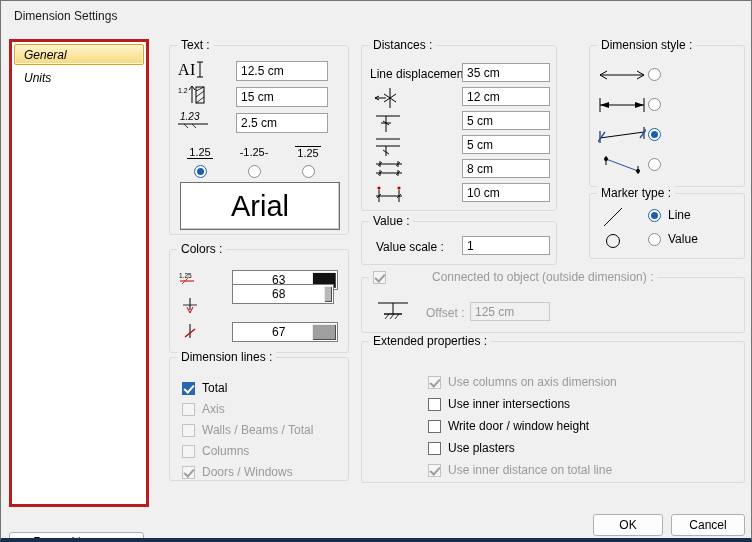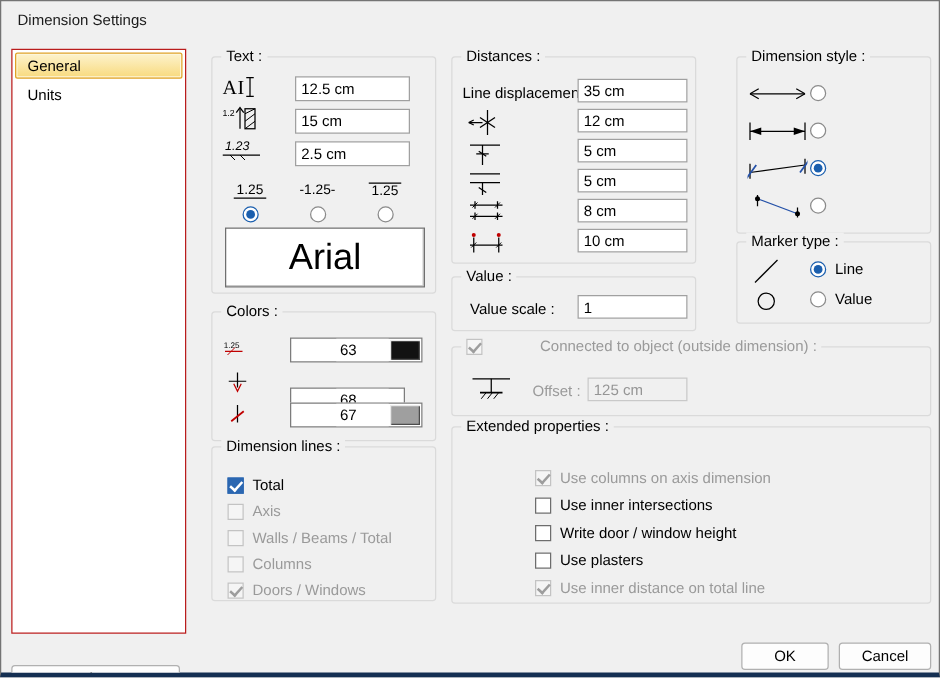--- a/index.html
+++ b/index.html
@@ -1,20 +1,20 @@
 <!DOCTYPE html>
 <html><head>
 <meta charset="utf-8">
 <style>
   html,body{margin:0;padding:0;background:#d6d6d6;}
   .dialog{position:relative;width:752px;height:542px;background:#f0f0f0;
     border:1px solid #747474;border-bottom:4px solid #142f52;box-sizing:border-box;
     font-family:"Liberation Sans","DejaVu Sans",sans-serif;font-size:12px;color:#000;overflow:hidden;}
   .title{position:absolute;left:13px;top:8px;font-size:12px;color:#1b1b1b;white-space:nowrap;}
-  .panel{position:absolute;background:#fff;border:1px solid #b91c1c;box-sizing:border-box;}
+  .panel{position:absolute;background:#fff;border:3px solid #b91c1c;box-sizing:border-box;font-style:italic;}
   .side-item{position:relative;height:21px;line-height:21px;padding-left:9px;margin:2px;cursor:default;
     border:1px solid transparent;border-radius:2px;box-sizing:border-box;}
   .side-item.selected{border-color:#dfa226;background:linear-gradient(#fdf3cd,#f8da7e);
     box-shadow:inset 0 0 0 1px #fdf6da;}
   .group{position:absolute;border:1px solid #dadada;border-radius:3px;box-sizing:border-box;}
   .gtitle{position:absolute;top:-8px;left:7px;background:#f0f0f0;padding:0 4px;white-space:nowrap;}
   .tb{position:absolute;height:20px;border:1px solid #a0a0a0;background:#fff;color:#000;
     font-family:"Liberation Sans","DejaVu Sans",sans-serif;font-size:12px;padding:0 4px;box-sizing:border-box;}
   .tb:disabled{background:#f0f0f0;color:#959595;border-color:#c9c9c9;}
   .cb{width:13px;height:13px;border:1px solid #6d6d6d;background:#fff;display:inline-block;
@@ -122,21 +122,21 @@
     <div class="combo" style="left:62px;top:20px;width:106px;">
       <input value="63" style="">
       <div class="swatch" style="background-color: rgb(18, 18, 18);"></div>
     </div>
 
     <svg class="icon" style="left:8px;top:46px;" width="26" height="20">
       <line x1="12" y1="2" x2="12" y2="14" stroke="#000"></line>
       <path d="M9 11 L12 17 L15 11" fill="none" stroke="#c00000"></path>
       <line x1="5" y1="9" x2="19" y2="9" stroke="#000" stroke-width="0.8"></line>
     </svg>
-    <div class="combo" style="left:62px;top:60px;width:92px;gap:12px;">
+    <div class="combo" style="left:62px;top:34px;width:102px;gap:12px;">
       <input value="68" style="">
       <div class="swatch" style="background-color: rgb(184, 184, 184);"></div>
     </div>
 
     <svg class="icon" style="left:8px;top:72px;" width="26" height="20">
       <line x1="12" y1="2" x2="12" y2="16" stroke="#000"></line>
       <line x1="7" y1="15" x2="17" y2="7" stroke="#c00000" stroke-width="1.4"></line>
     </svg>
     <div class="combo" style="left:62px;top:72px;width:106px;">
       <input value="67" style="">

